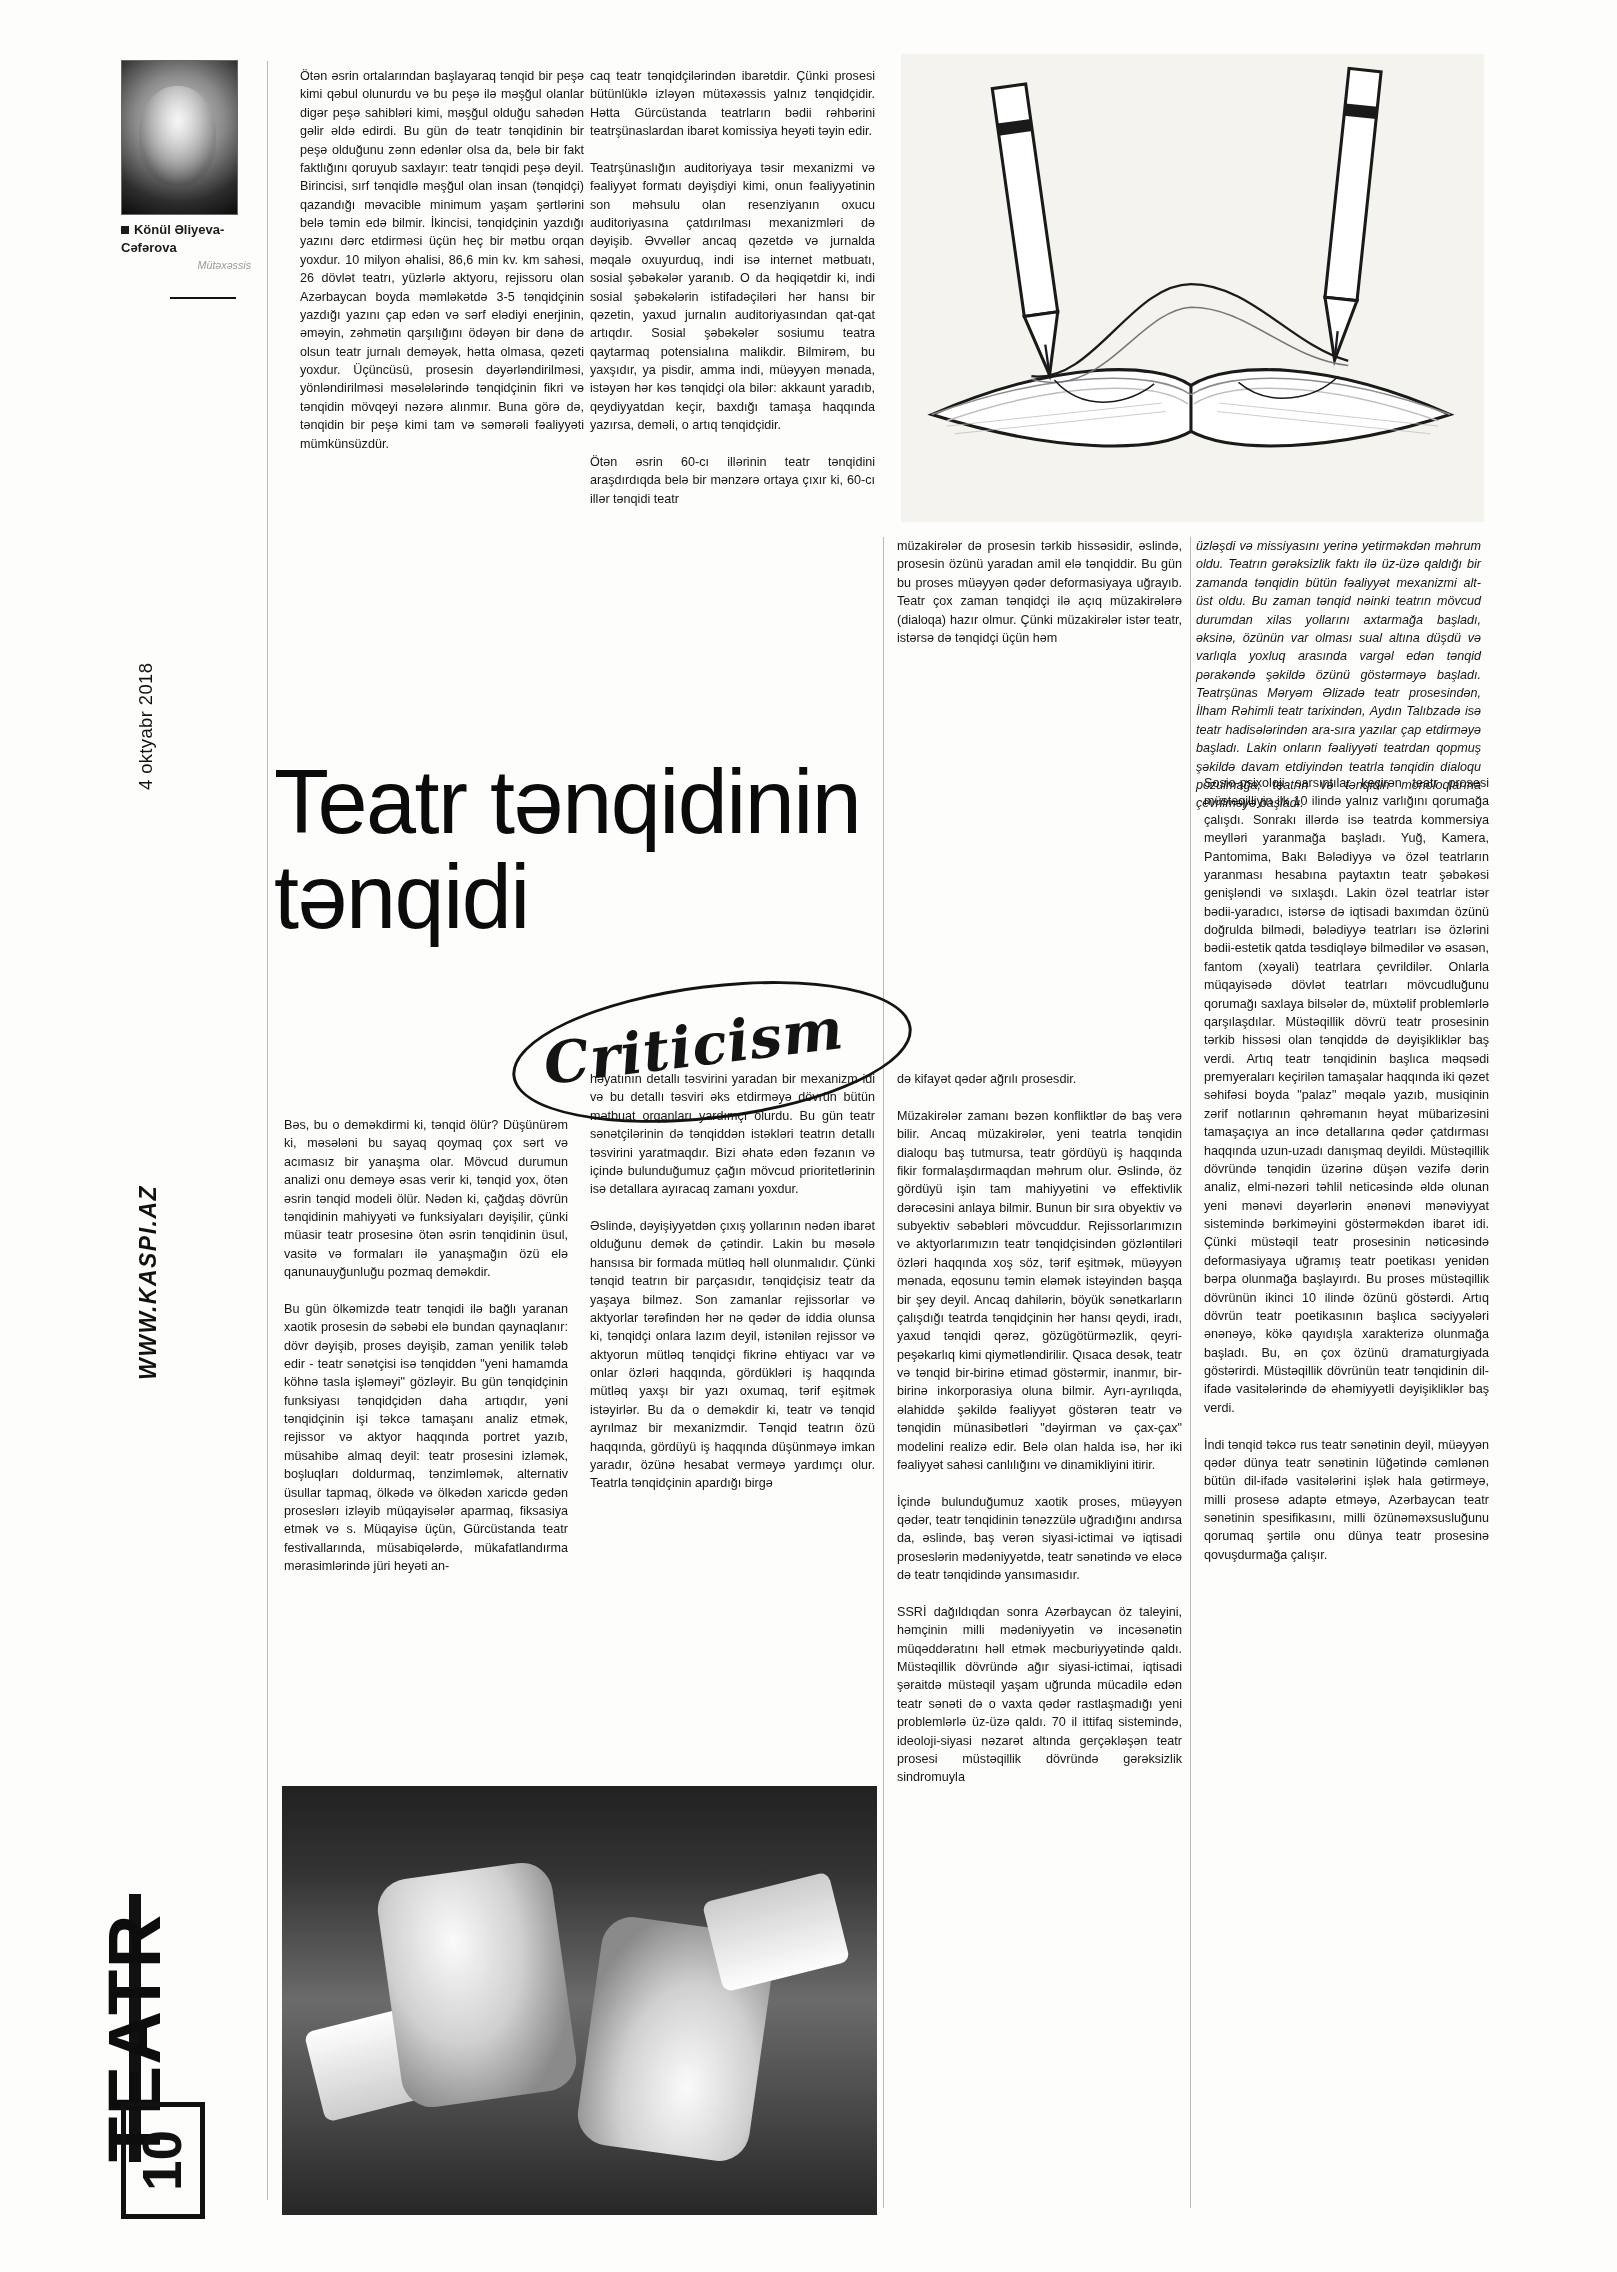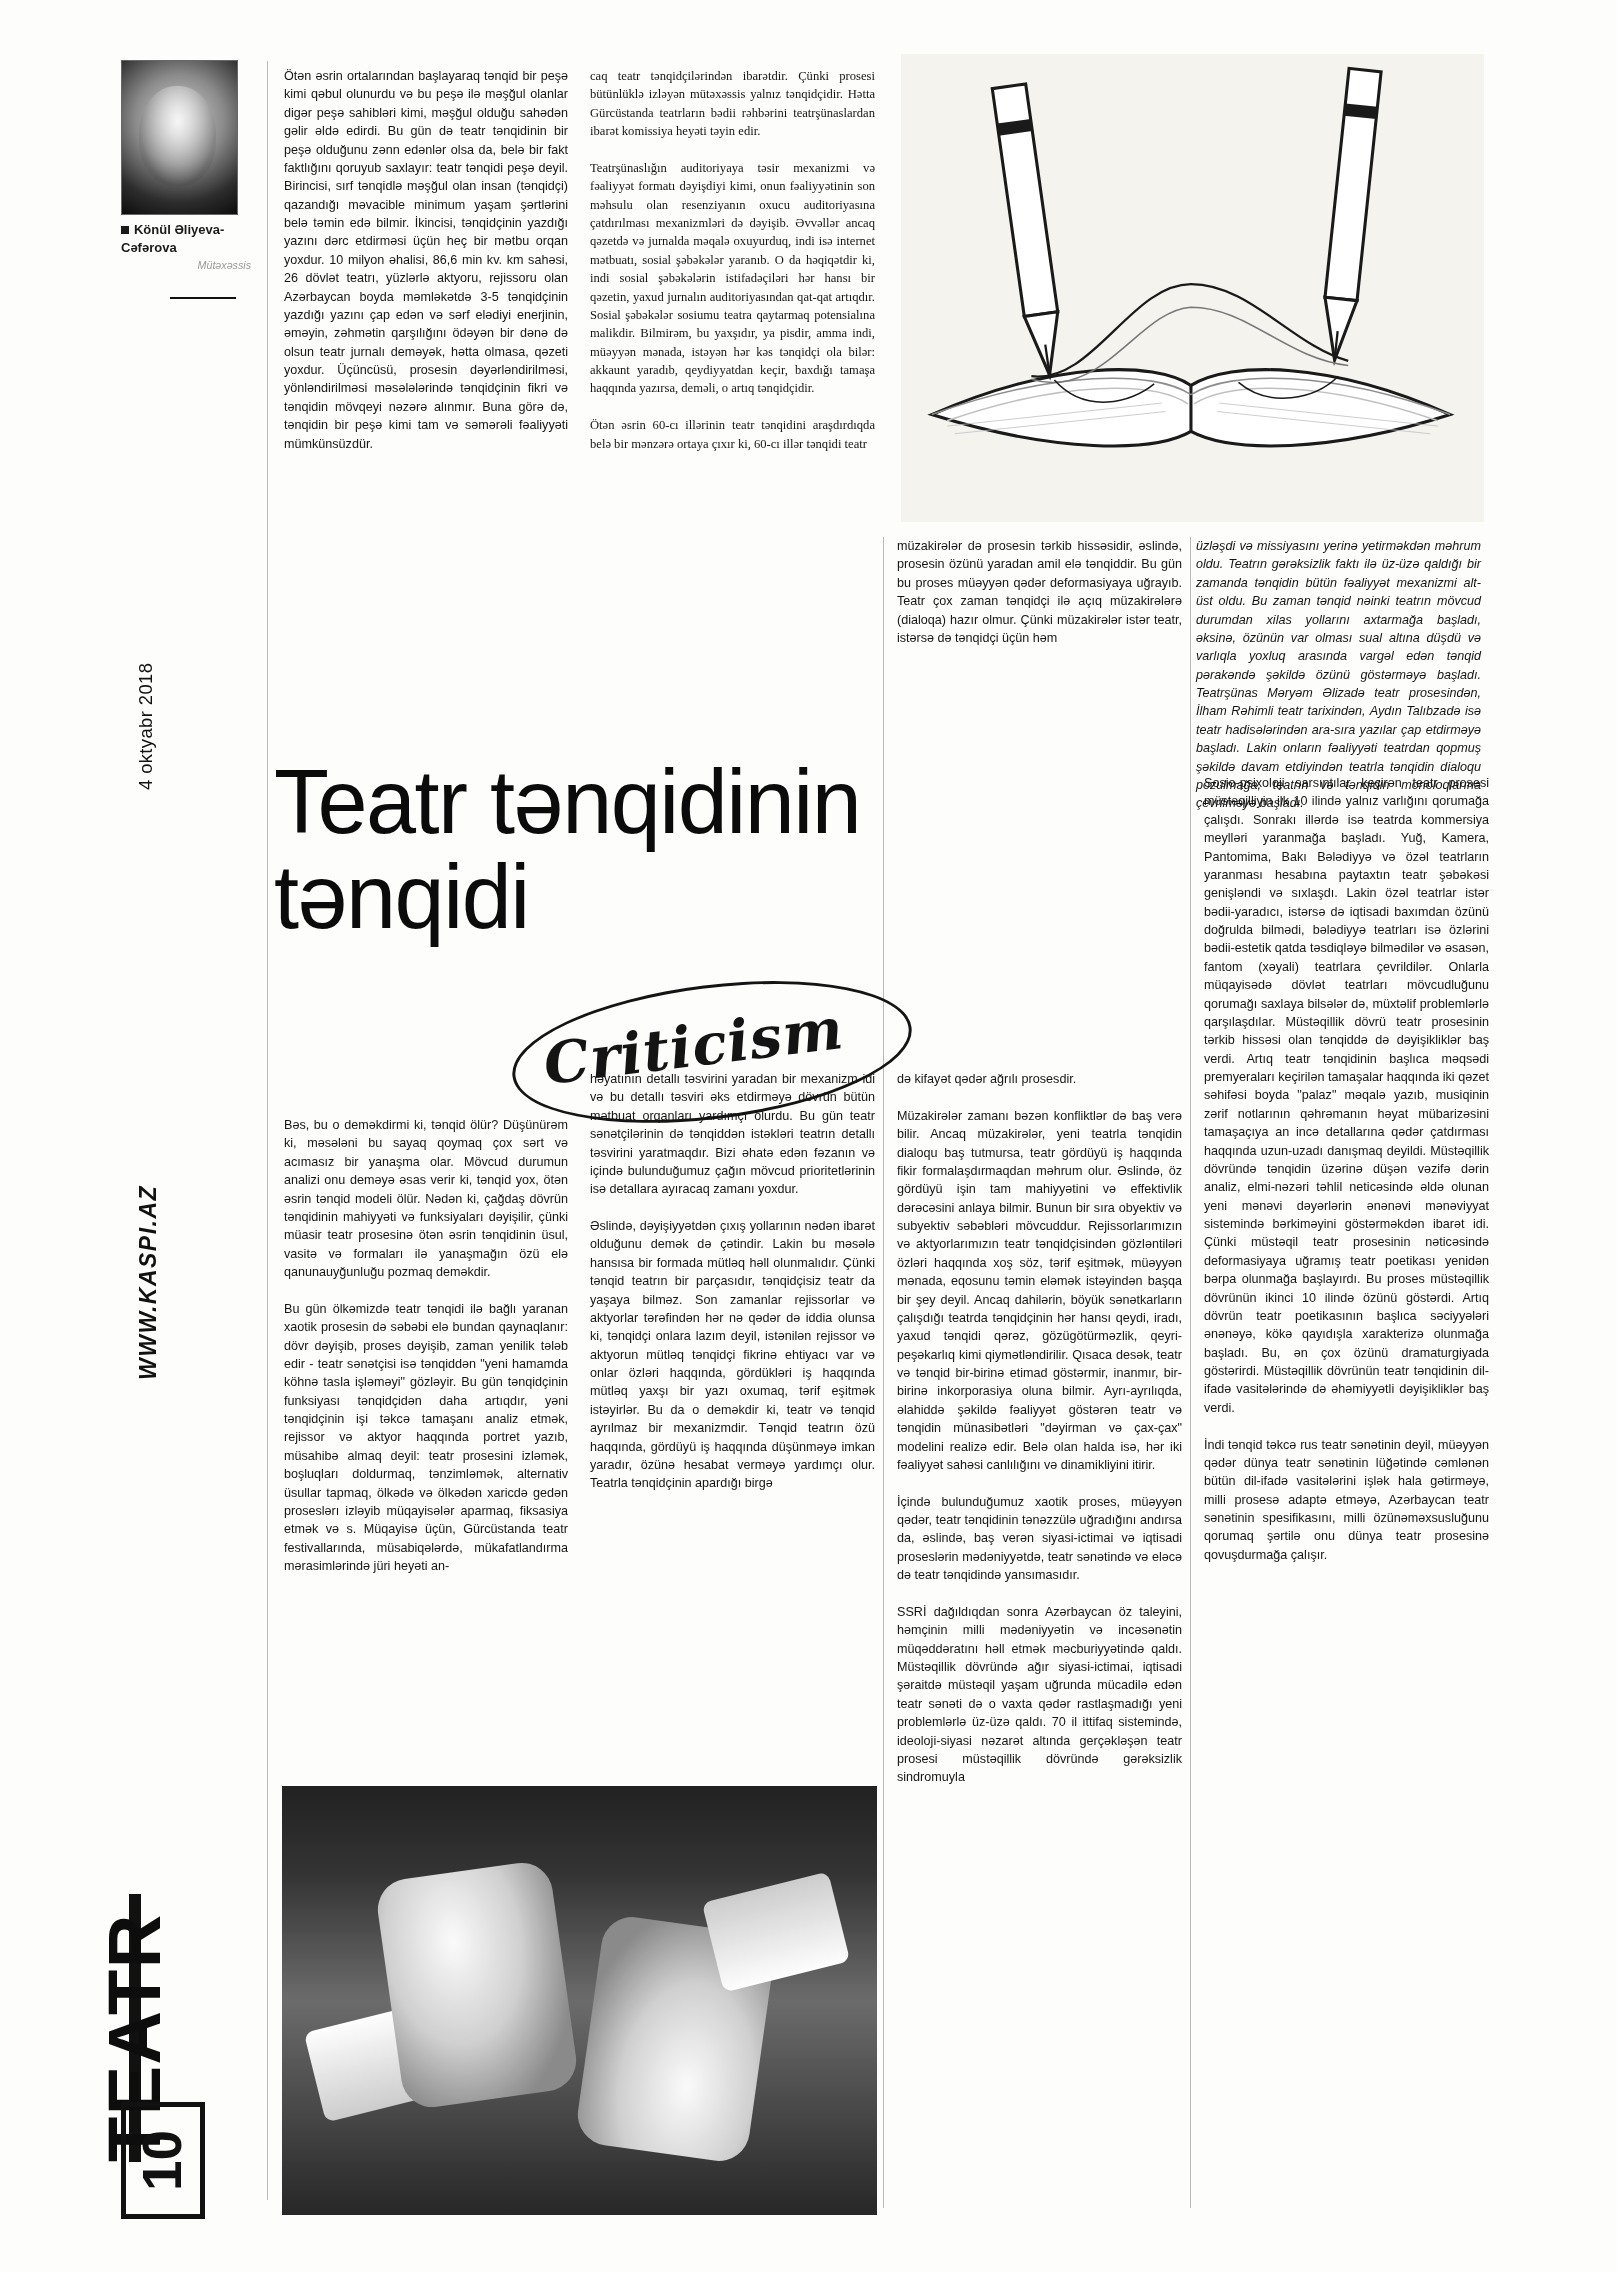--- a/index.html
+++ b/index.html
@@ -154,21 +154,21 @@
   
   .topcol {
     position: absolute;
     top: 67px;
     font-size: 12.6px;
     line-height: 1.46;
     text-align: justify;
     color: #151515;
     hyphens: auto;
   }
-  #topcol-1 { left: 284px; width: 284px; height: 675px; }
+  #topcol-1 { left: 300px; width: 284px; height: 675px; }
   #topcol-2 { left: 590px; width: 285px; height: 675px; }
   #topcol-3 { left: 1196px; width: 285px; top: 537px; height: 207px; font-style: italic; }
   #topcol-4 { left: 897px; width: 285px; top: 537px; height: 207px; }
 
   .vrule {
     position: absolute;
     width: 0.8px;
     background: #b9b9b9;
   }
 
@@ -324,21 +324,21 @@
 
       <path d="M170 420 C250 430 300 300 378 300 C455 300 510 380 583 400" fill="none" stroke="#1a1a1a" stroke-width="3"></path>
       <path d="M170 424 C262 452 310 334 378 330 C452 330 500 396 583 406" fill="none" stroke="#777" stroke-width="2"></path>
 
       <path d="M200 425 C240 470 300 455 330 430" fill="none" stroke="#1a1a1a" stroke-width="2"></path>
       <path d="M440 428 C480 462 540 450 570 420" fill="none" stroke="#1a1a1a" stroke-width="2"></path>
     </svg>
   </div>
 
   <div class="topcol" id="topcol-1">Ötən əsrin ortalarından başlayaraq tənqid bir peşə kimi qəbul olunurdu və bu peşə ilə məşğul olanlar digər peşə sahibləri kimi, məşğul olduğu sahədən gəlir əldə edirdi. Bu gün də teatr tənqidinin bir peşə olduğunu zənn edənlər olsa da, belə bir fakt faktlığını qoruyub saxlayır: teatr tənqidi peşə deyil. Birincisi, sırf tənqidlə məşğul olan insan (tənqidçi) qazandığı məvacible minimum yaşam şərtlərini belə təmin edə bilmir. İkincisi, tənqidçinin yazdığı yazını dərc etdirməsi üçün heç bir mətbu orqan yoxdur. 10 milyon əhalisi, 86,6 min kv. km sahəsi, 26 dövlət teatrı, yüzlərlə aktyoru, rejissoru olan Azərbaycan boyda məmləkətdə 3-5 tənqidçinin yazdığı yazını çap edən və sərf elədiyi enerjinin, əməyin, zəhmətin qarşılığını ödəyən bir dənə də olsun teatr jurnalı deməyək, hətta olmasa, qəzeti yoxdur. Üçüncüsü, prosesin dəyərləndirilməsi, yönləndirilməsi məsələlərində tənqidçinin fikri və tənqidin mövqeyi nəzərə alınmır. Buna görə də, tənqidin bir peşə kimi tam və səmərəli fəaliyyəti mümkünsüzdür.</div>
-  <div class="topcol" id="topcol-2" style="white-space: pre-line; font-family: Liberation Serif, serif;">caq teatr tənqidçilərindən ibarətdir. Çünki prosesi bütünlüklə izləyən mütəxəssis yalnız tənqidçidir. Hətta Gürcüstanda teatrların bədii rəhbərini teatrşünaslardan ibarət komissiya heyəti təyin edir.
+  <div class="topcol" id="topcol-2" style="white-space: pre-line;">caq teatr tənqidçilərindən ibarətdir. Çünki prosesi bütünlüklə izləyən mütəxəssis yalnız tənqidçidir. Hətta Gürcüstanda teatrların bədii rəhbərini teatrşünaslardan ibarət komissiya heyəti təyin edir.
 
 Teatrşünaslığın auditoriyaya təsir mexanizmi və fəaliyyət formatı dəyişdiyi kimi, onun fəaliyyətinin son məhsulu olan resenziyanın oxucu auditoriyasına çatdırılması mexanizmləri də dəyişib. Əvvəllər ancaq qəzetdə və jurnalda məqalə oxuyurduq, indi isə internet mətbuatı, sosial şəbəkələr yaranıb. O da həqiqətdir ki, indi sosial şəbəkələrin istifadəçiləri hər hansı bir qəzetin, yaxud jurnalın auditoriyasından qat-qat artıqdır. Sosial şəbəkələr sosiumu teatra qaytarmaq potensialına malikdir. Bilmirəm, bu yaxşıdır, ya pisdir, amma indi, müəyyən mənada, istəyən hər kəs tənqidçi ola bilər: akkaunt yaradıb, qeydiyyatdan keçir, baxdığı tamaşa haqqında yazırsa, deməli, o artıq tənqidçidir.
 
 Ötən əsrin 60-cı illərinin teatr tənqidini araşdırdıqda belə bir mənzərə ortaya çıxır ki, 60-cı illər tənqidi teatr</div>
   <div class="topcol" id="topcol-4">müzakirələr də prosesin tərkib hissəsidir, əslində, prosesin özünü yaradan amil elə tənqiddir. Bu gün bu proses müəyyən qədər deformasiyaya uğrayıb. Teatr çox zaman tənqidçi ilə açıq müzakirələrə (dialoqa) hazır olmur. Çünki müzakirələr istər teatr, istərsə də tənqidçi üçün həm</div>
   <div class="topcol" id="topcol-3">üzləşdi və missiyasını yerinə yetirməkdən məhrum oldu. Teatrın gərəksizlik faktı ilə üz-üzə qaldığı bir zamanda tənqidin bütün fəaliyyət mexanizmi alt-üst oldu. Bu zaman tənqid nəinki teatrın mövcud durumdan xilas yollarını axtarmağa başladı, əksinə, özünün var olması sual altına düşdü və varlıqla yoxluq arasında vargəl edən tənqid pərakəndə şəkildə özünü göstərməyə başladı. Teatrşünas Məryəm Əlizadə teatr prosesindən, İlham Rəhimli teatr tarixindən, Aydın Talıbzadə isə teatr hadisələrindən ara-sıra yazılar çap etdirməyə başladı. Lakin onların fəaliyyəti teatrdan qopmuş şəkildə davam etdiyindən teatrla tənqidin dialoqu pozulmağa, teatrın və tənqidin monoloqlarına çevrilməyə başladı.</div>
 
   <div class="vrule" style="left:267px; top:61px; height:2139px;"></div>
   <div class="vrule" style="left:883px; top:537px; height:1671px;"></div>
   <div class="vrule" style="left:1190px; top:537px; height:1671px;"></div>

